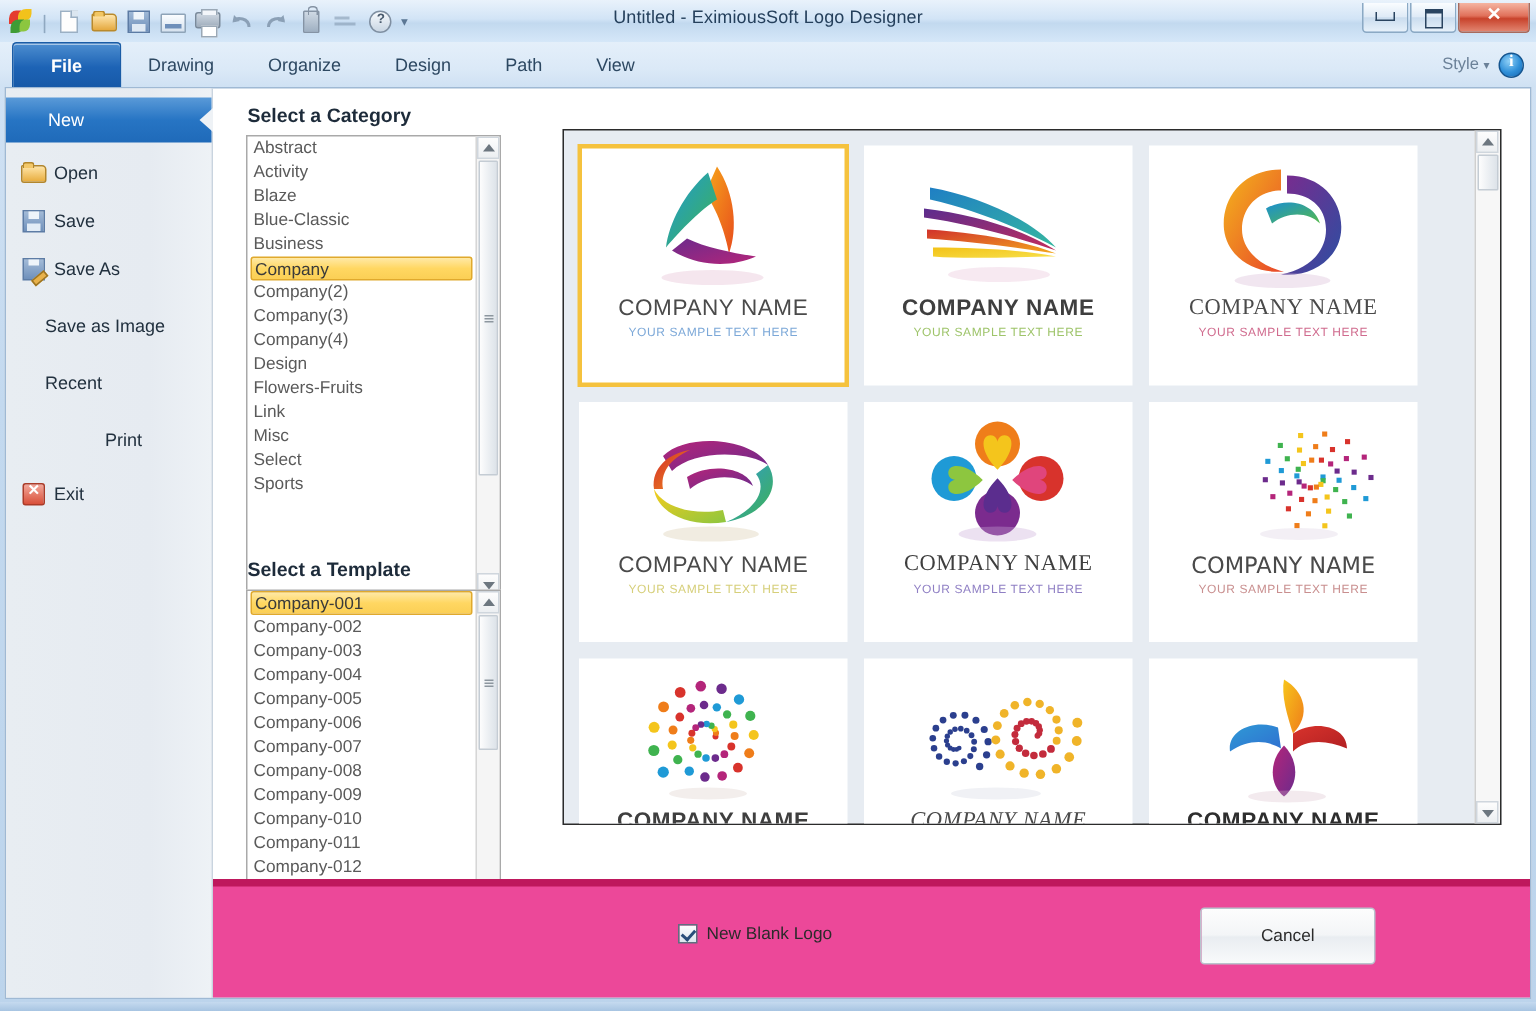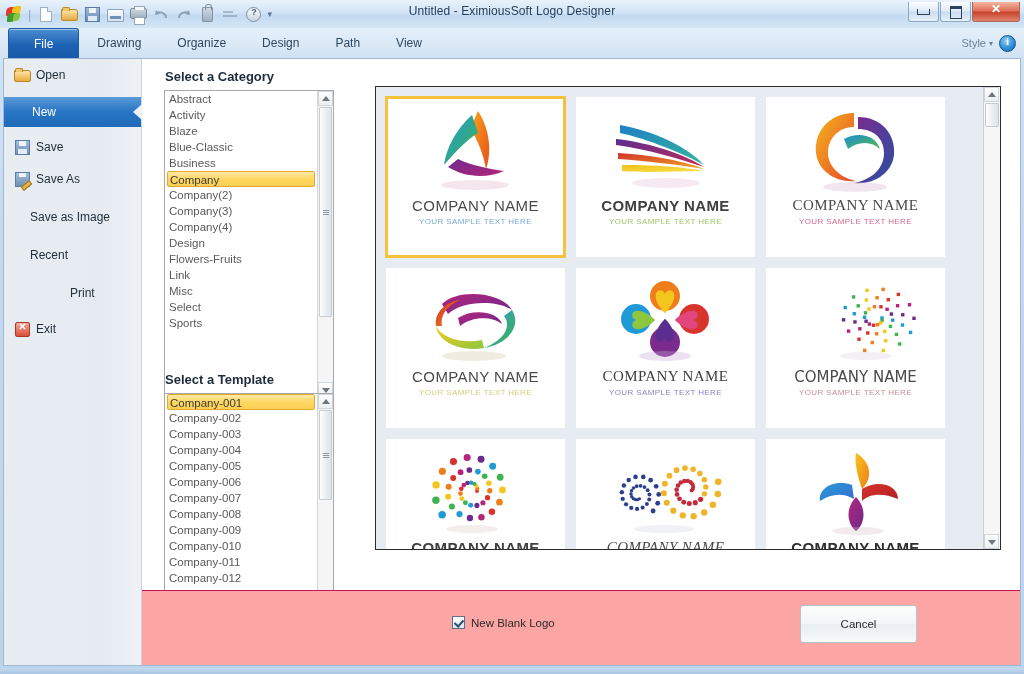--- a/index.html
+++ b/index.html
@@ -86,21 +86,21 @@
   }
   .tabstrip{position:absolute;left:8px;top:0;display:flex;height:30px;align-items:stretch;}
   .tab{
     padding:0 18px;display:flex;align-items:center;justify-content:center;
     font-size:12px;color:#2d4862;cursor:pointer;
     border-radius:3px 3px 0 0;
   }
   .tab.active{
     background:linear-gradient(180deg,#4d8ed0 0%,#1d63b5 55%,#1759a8 100%);
     color:#ffffff;border:1px solid #1a5ca6;border-bottom:none;
-    padding:12px 25px;font-weight:normal;
+    padding:12px 25px;font-weight:bold;
     box-shadow:inset 0 1px 0 rgba(255,255,255,.5);
   }
   .ribbon-right{position:absolute;right:8px;top:0;height:30px;display:flex;align-items:center;}
   .style-lbl{font-size:11px;color:#6b8198;cursor:pointer;}
   .style-caret{font-size:8px;color:#6b8198;margin:0 6px 0 3px;}
   .info-dot{
     width:15px;height:15px;border-radius:50%;cursor:pointer;
     background:radial-gradient(circle at 40% 32%,#8fd0f7 0%,#2f8fd8 55%,#1765ae 100%);
     position:relative;border:1px solid #15558f;
   }
@@ -203,21 +203,21 @@
     font-size:15px;letter-spacing:.4px;color:#4a4a4a;
   }
   .logo-sub{
     position:absolute;left:0;right:0;top:120px;text-align:center;
     font-size:8px;letter-spacing:.4px;
   }
 
   
   .footer{
     position:absolute;left:138px;right:0;bottom:0;height:74px;
-    border-top:1px solid #be185d;background:#fca5a5;text-align:right;
+    border-top:5px solid #be185d;background:#ec4899;text-align:right;
   }
   .chk-wrap{position:absolute;left:310px;top:25px;display:flex;align-items:center;cursor:pointer;}
   .chkbox{
     width:13px;height:13px;border:1px solid #5f6f80;background:linear-gradient(180deg,#fdfefe,#dde6ee);
     position:relative;box-sizing:border-box;
   }
   .chkbox:after{
     content:"";position:absolute;left:3px;top:1px;width:4px;height:7px;
     border:solid #2a4e7a;border-width:0 2px 2px 0;transform:rotate(42deg);
   }
@@ -331,28 +331,28 @@
     <div class="ribbon-right">
       <span class="style-lbl">Style</span>
       <span class="style-caret">▾</span>
       <span class="info-dot"></span>
     </div>
   </div>
 
   <div class="client">
 
     <div class="backstage">
+      <div class="bs-item new">
+        <span>New</span>
+      </div>
       <div class="bs-item">
         <span class="bs-icon">
             <span class="bi-open"></span>
           </span>
         <span>Open</span>
-      </div>
-      <div class="bs-item new">
-        <span>New</span>
       </div>
       <div class="bs-item">
         <span class="bs-icon">
             <span class="bi-save"></span>
           </span>
         <span>Save</span>
       </div>
       <div class="bs-item">
         <span class="bs-icon">
             <span class="bi-saveas"></span>

